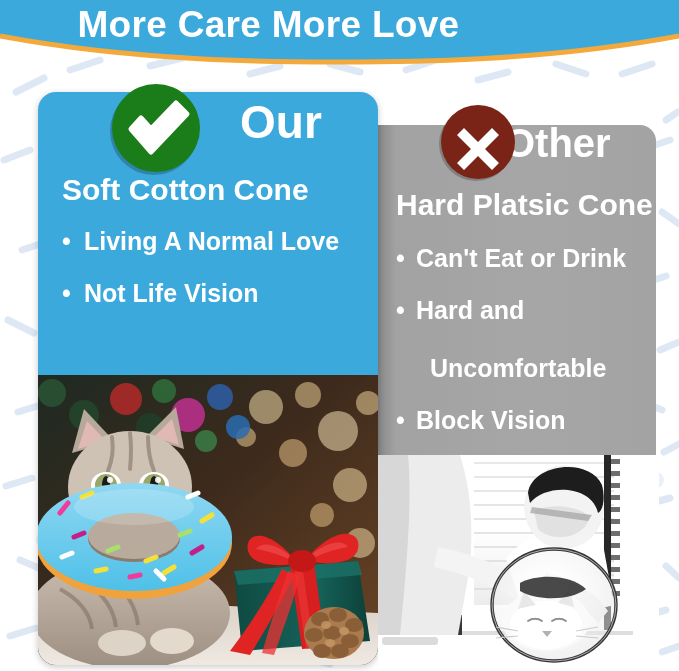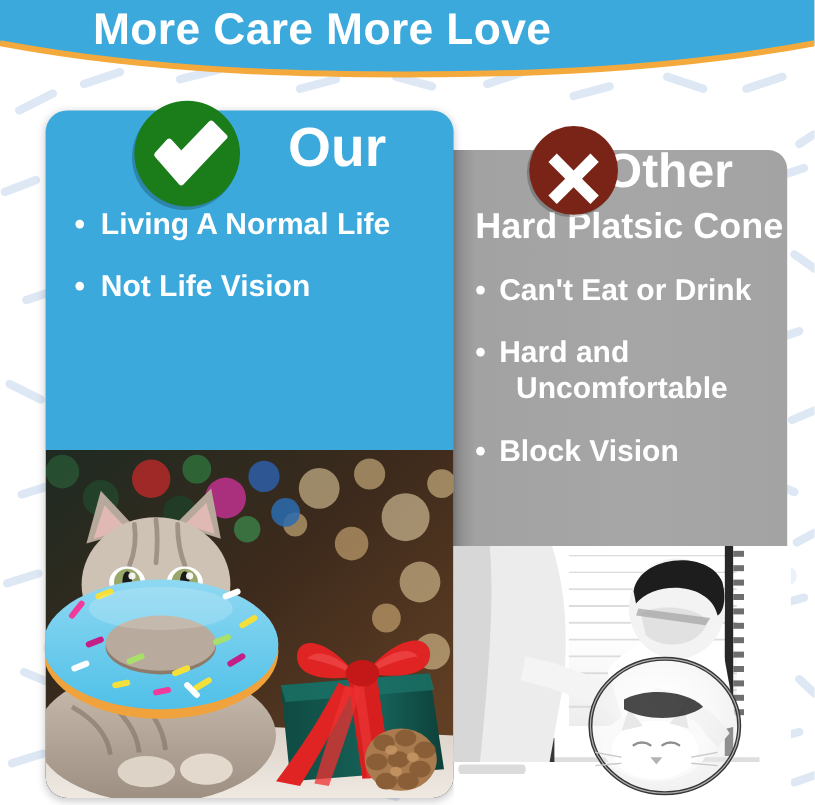--- a/index.html
+++ b/index.html
@@ -53,21 +53,21 @@
     width:286px; height:495px;
     z-index:1;
     border-radius:0 16px 0 0;
     background:linear-gradient(to right,
         #6e6e6e 0px, #8b8b8b 10px, #a2a2a2 26px,
         #a6a6a6 55%, #a3a3a3 100%);
     overflow:hidden;
   }
   #other-content {
     position:absolute;
-    left:0; top:0; right:0;
+    left:0; top:16px; right:0;
     padding:46px 14px 0 26px;
   }
   .other-heading {
     font-size:30px;
     font-weight:bold;
     color:#ffffff;
     line-height:36px;
     white-space:nowrap;
     margin-bottom:20px;
   }
@@ -81,21 +81,21 @@
     padding-left:20px;
     margin-bottom:22px;
   }
   .other-list li::before {
     content:"\2022";
     position:absolute;
     left:0; top:0;
     font-size:25px;
     color:#ffffff;
   }
-  .other-list li .wrap2 { display:block; padding-left:14px; }
+  .other-list li .wrap2 { display:block; padding-left:14px;margin-top:28px; }
 
   
   #other-photo {
     position:absolute;
     left:378px; top:455px;
     width:281px; height:216px;
     z-index:3;
     overflow:hidden;
     filter:grayscale(100%) contrast(1.08) brightness(1.04);
   }
@@ -347,23 +347,24 @@
       </g>
 
       <path d="M142,128 C160,118 194,120 208,134 C192,146 160,146 142,136 Z" fill="#2e2e2e" opacity="0.85"></path>
 
       <rect x="4" y="182" width="56" height="8" rx="3" fill="#cccccc"></rect>
     </g>
   </svg>
 
   <div id="our-card">
     <div id="our-content">
+      <div class="our-heading">Soft Cotton Cone</div>
       <ul class="our-list">
         <li>
-          <span>Living A Normal Life</span>
+          <span>Living A Normal Love</span>
         </li>
         <li>
           <span>Not Life Vision</span>
         </li>
       </ul>
     </div>
 
     <svg id="our-photo" viewBox="0 0 340 290" width="340" height="290">
       <defs>
         <clipPath id="opClip2">

